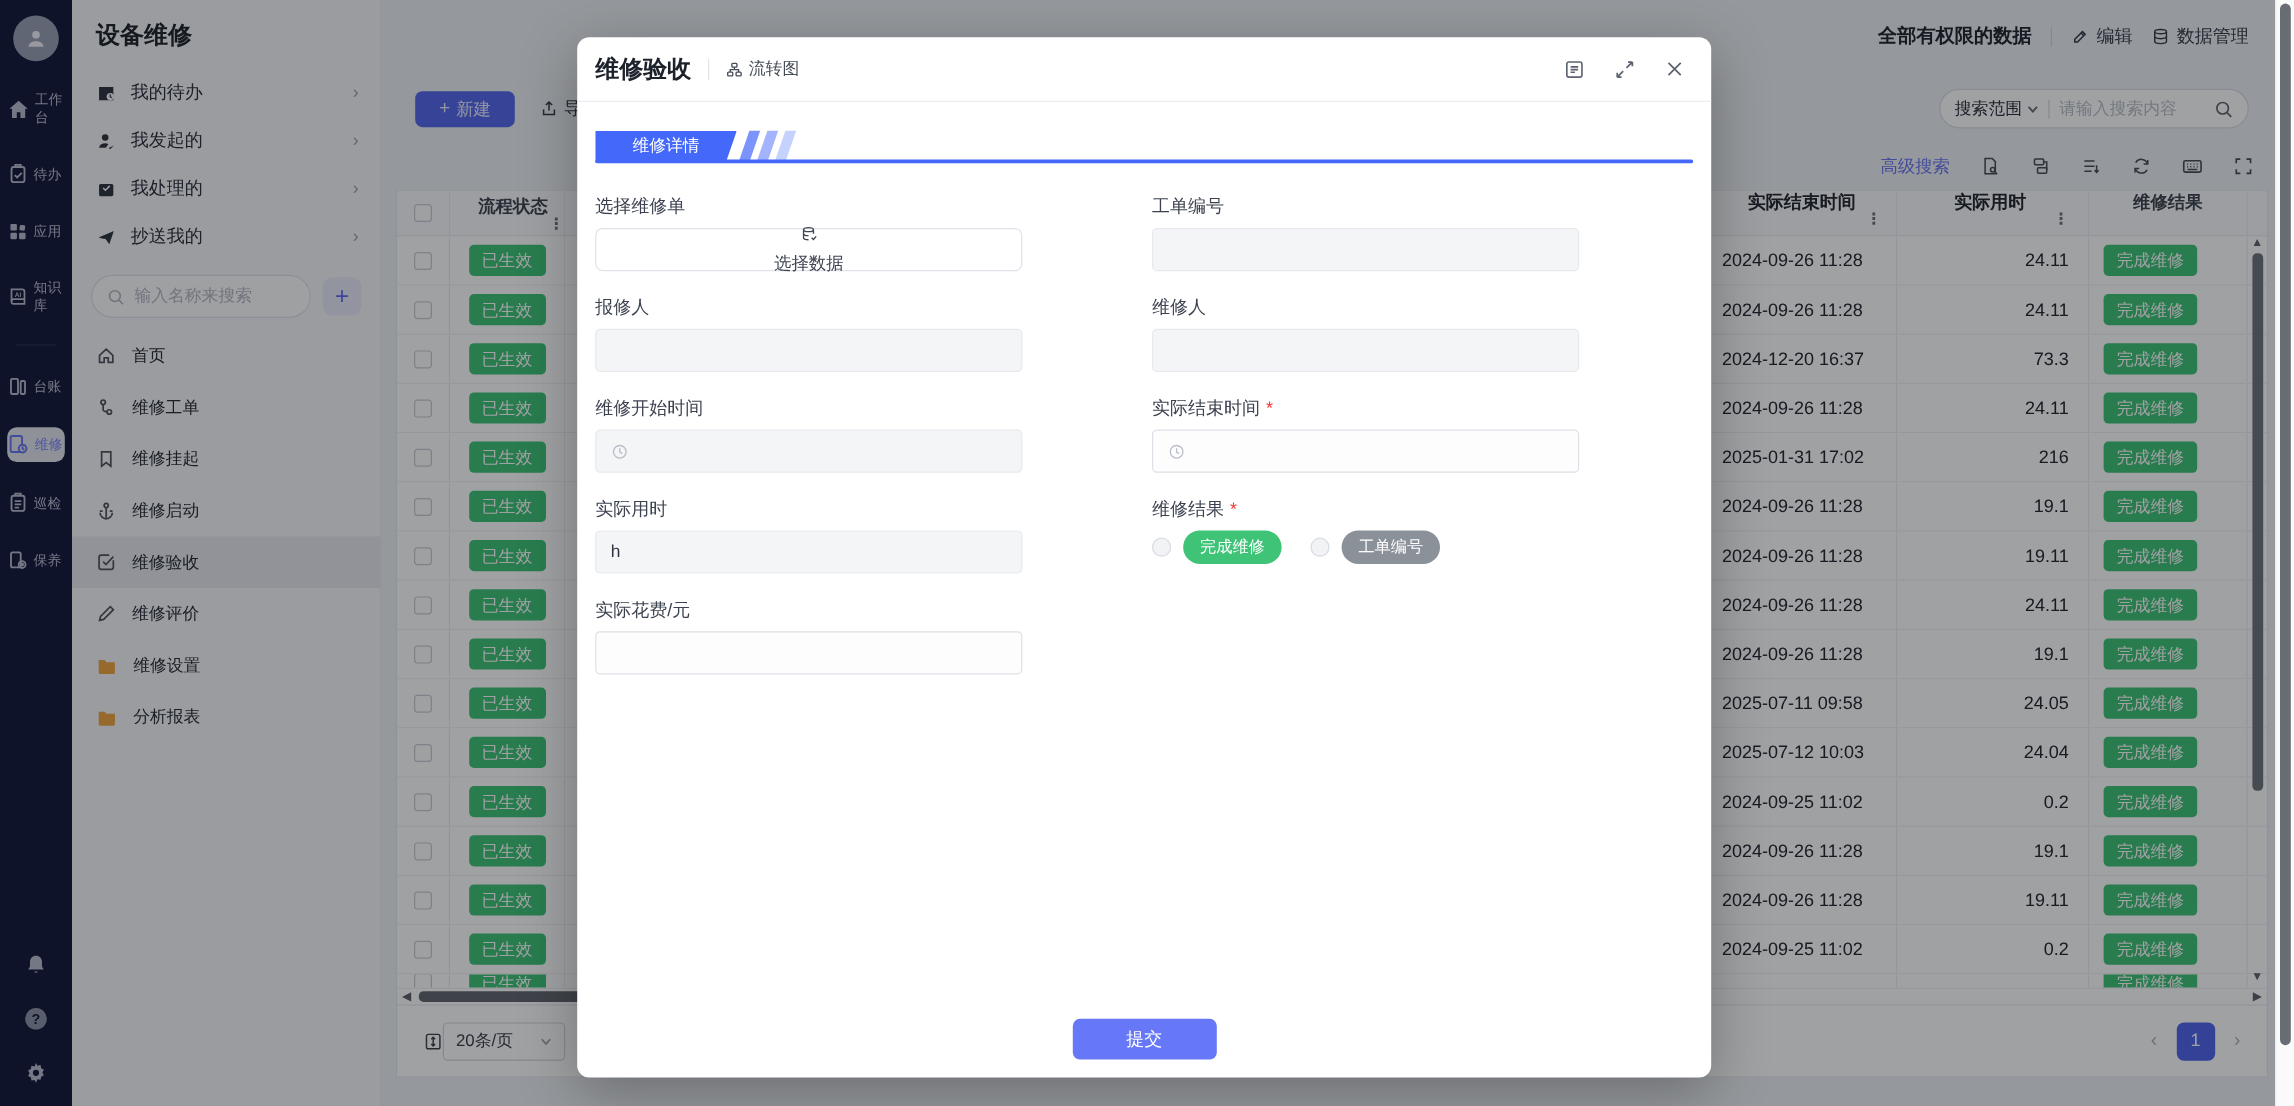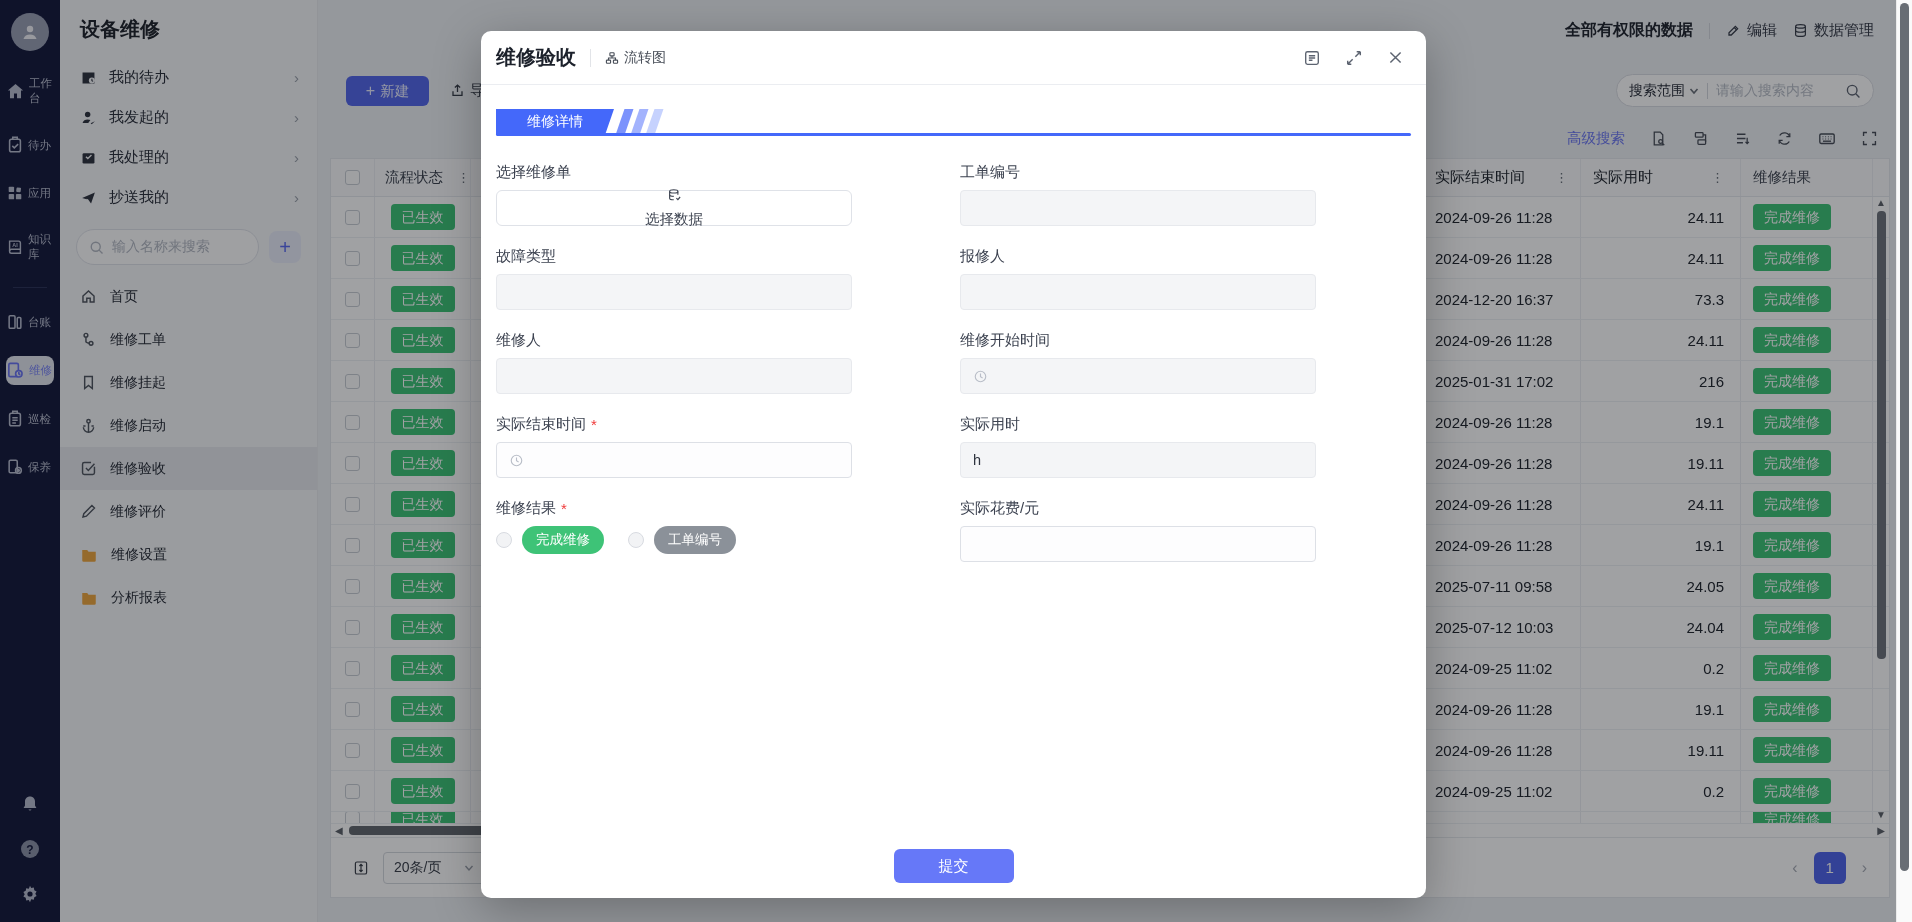--- a/index.html
+++ b/index.html
@@ -66,37 +66,37 @@
   .trow { display:flex; height:41px; border-bottom:1px solid #eef0f4; align-items:stretch; flex:none; background:#fff; }
   .trow.partial { height:13px; overflow:hidden; border-bottom:none; }
   .c { display:flex; align-items:center; border-right:1px solid #eceef2; padding:0 12px; }
   .c.check { width:44px; justify-content:center; padding:0; }
   .c.status { width:96px; justify-content:center; padding:0; }
   .c.spacer { flex:1; border-right:1px solid #eceef2; }
   .c.end { width:158px; font-size:15px; color:#22272f; }
   .c.dur { width:160px; justify-content:flex-end; font-size:15px; color:#22272f; padding-right:16px; }
   .c.res { width:132px; }
   .c.sbcol { width:16px; border-right:none; padding:0; }
-  .hcell { font-weight:normal; }
+  .hcell { font-weight:bold;flex-direction:column; }
   .dots { color:#6a7079; font-size:13px; letter-spacing:0; margin-left:auto; line-height:10px; }
   .cb { width:15px; height:15px; border:1px solid #c9cdd4; border-radius:3px; background:#fdfdfe; display:inline-block; }
   .badge { display:inline-block; padding:4px 11px; border-radius:4px; background:#3ec377; color:#ffffff; font-size:14px; line-height:18px; }
   .tbody { flex:1; overflow:hidden; position:relative; }
   
   .vsb { position:absolute; right:1px; top:39px; bottom:77px; width:14px; display:flex; flex-direction:column; align-items:center; }
   .vsb .arr { color:#5d6269; font-size:10px; line-height:10px; flex:none; }
   .vsb .thumb { width:9px; border-radius:4px; background:#6e737b; margin-top:3px; height:72%; }
   .vsb .spacer2 { flex:1; }
   
   .hsb { height:14px; border-top:1px solid #eef0f4; display:flex; align-items:center; flex:none; padding:0 4px; }
   .hsb .arr { color:#5d6269; font-size:10px; }
   .hsb .thumb { height:9px; border-radius:4px; background:#63686f; width:56%; margin-left:6px; }
   
   .tfoot { height:60px; border-top:1px solid #e7eaee; display:flex; align-items:center; padding:0 22px; flex:none; }
-  .pager-size { display:flex; align-items:center; gap:14px; color:#3c414b; }
+  .pager-size { display:flex; align-items:center; color:#3c414b; }
   .size-select { height:32px; width:102px; border:1px solid #d4d8de; border-radius:4px; background:#fff;
                  display:flex; align-items:center; justify-content:space-between; padding:0 10px; font-size:14px; color:#3c414b; cursor:pointer; }
   .pager { margin-left:auto; display:flex; align-items:center; gap:16px; }
   .pg-arrow { color:#a8adb6; font-size:16px; cursor:pointer; }
   .pg-num { width:32px; height:32px; border-radius:6px; background:#5064ea; color:#fff; font-size:15px;
             display:flex; align-items:center; justify-content:center; cursor:pointer; }
 
   
   .pagescroll { position:absolute; right:0; top:0; width:16px; height:922px; background:#fafafa;
                 border-left:1px solid #ebebeb; z-index:60; }
@@ -777,24 +777,20 @@
               </svg>
             <span>选择数据</span>
           </button>
         </div>
         <div class="field">
           <div class="f-label">工单编号</div>
           <div class="inp disabled"></div>
         </div>
 
         <div class="field">
-          <div class="f-label">故障类型</div>
-          <div class="inp disabled"></div>
-        </div>
-        <div class="field">
           <div class="f-label">报修人</div>
           <div class="inp disabled"></div>
         </div>
 
         <div class="field">
           <div class="f-label">维修人</div>
           <div class="inp disabled"></div>
         </div>
         <div class="field">
           <div class="f-label">维修开始时间</div>

